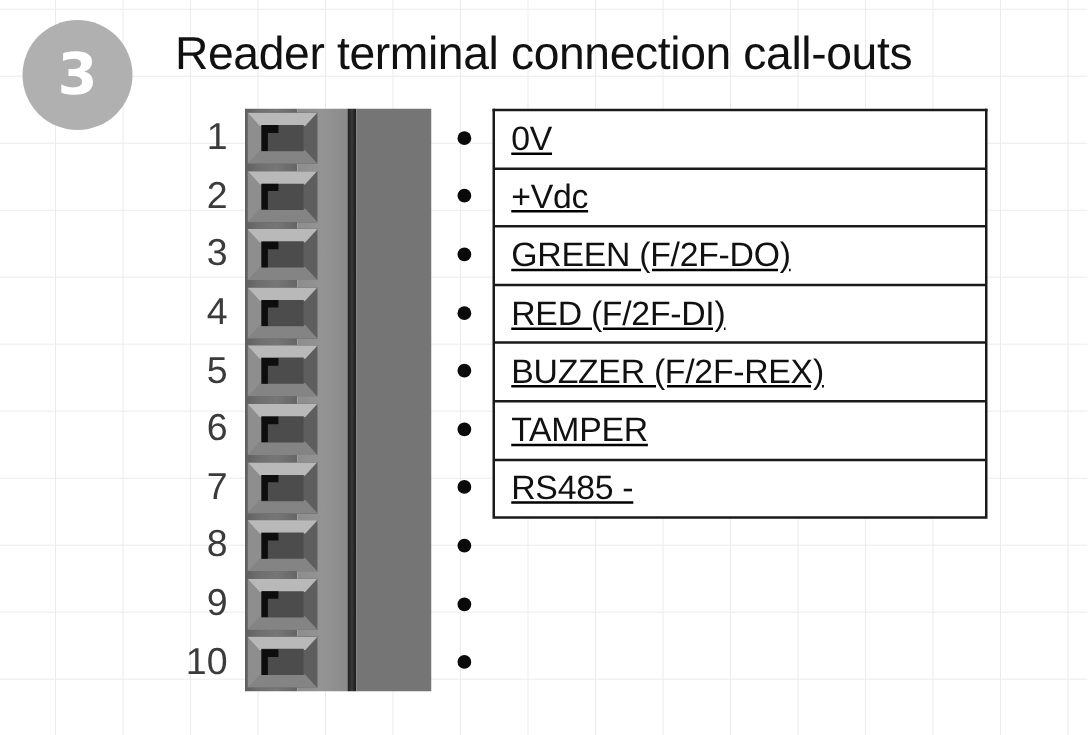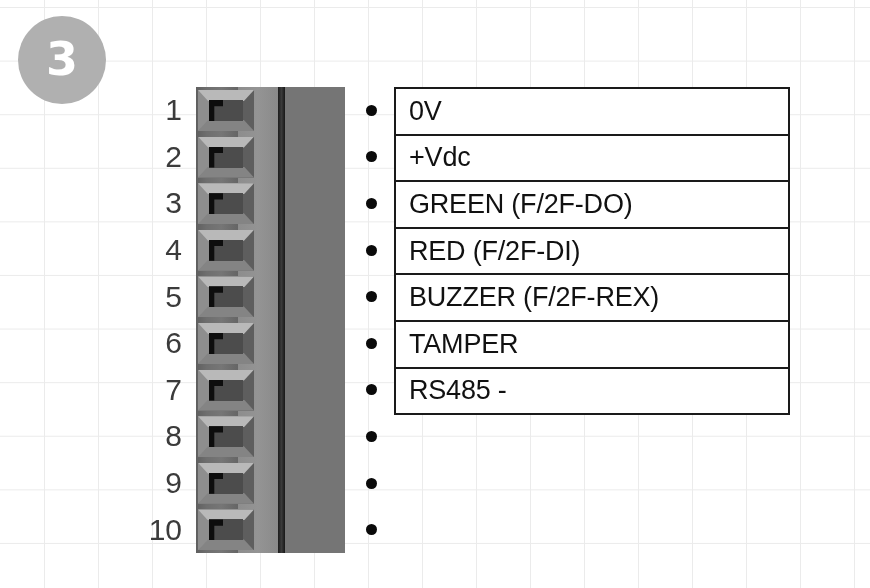--- a/index.html
+++ b/index.html
@@ -151,40 +151,42 @@
     border-bottom:none;
     box-sizing:border-box;
     background:#ffffff;
   }
   .trow{
     height:46.6px;
     border-bottom:2px solid #1a1a1a;
     box-sizing:border-box;
     display:flex;align-items:center;
     padding-left:13px;
+    text-decoration:underline;
   }
   .tlabel{
     font-size:27px;color:#111111;
     line-height:1;
     white-space:nowrap;
     font-family:"Liberation Sans","DejaVu Sans",sans-serif;
     letter-spacing:-0.2px;
   }
 </style>
 </head>
 <body>
 
 <div id="grid"></div>
 
 <div id="page">
 
   <div id="badge">
     <span id="badge-num">3</span>
   </div>
 
+  <div id="title">Reader terminal connection call-outs</div>
 
   <div id="rows">
 
     <div id="connector">
       <div class="conn-screwcol"></div>
       <div class="conn-midband"></div>
       <div class="conn-divider"></div>
       <div class="conn-holecol"></div>
       <div id="screws">
           <div class="screw" style="top: 6px;"></div>

